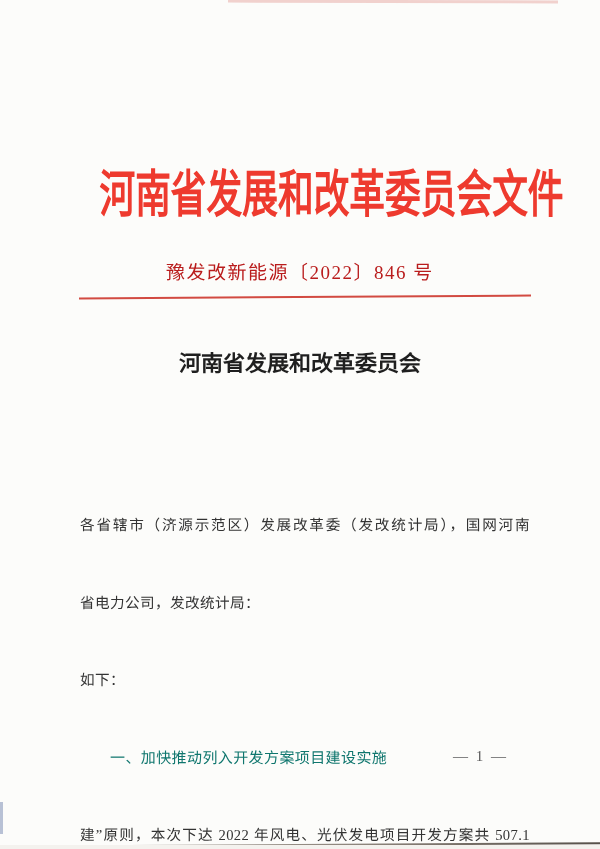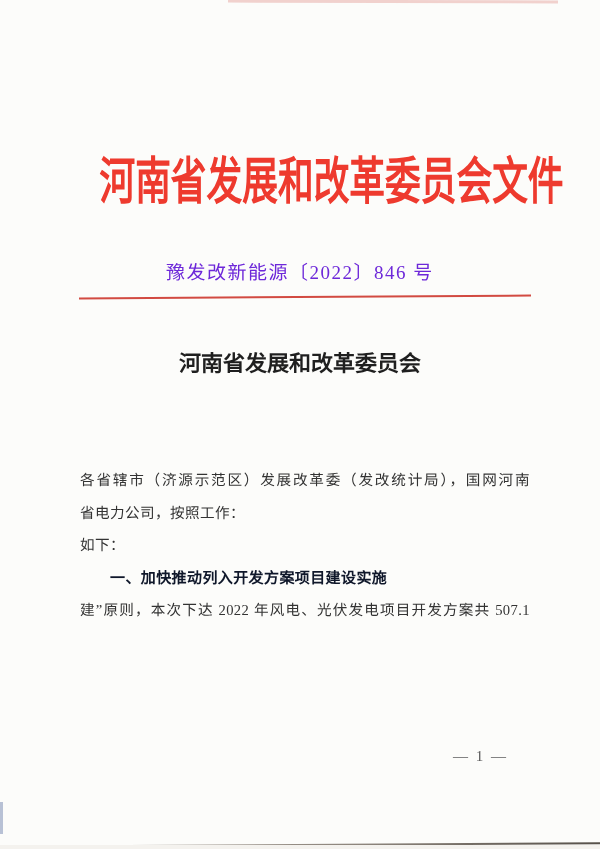--- a/index.html
+++ b/index.html
@@ -36,35 +36,35 @@
     position:absolute;top:844px;left:-4px;width:610px;height:2px;
     background:linear-gradient(to right,#b3aca4,#8d857c 60%,#554f48);
     transform:rotate(-0.35deg);
   }
   .bottom-scan-strip{
     position:absolute;bottom:0;left:0;width:600px;height:4px;
     background:#f4f2ee;
   }
   
   .banner{
-    position:absolute;top:145px;left:0;width:484px;height:74px;
+    position:absolute;top:158px;left:0;width:484px;height:74px;
     text-align:center;white-space:nowrap;
   }
   .banner span{
     display:inline-block;
     font-size:51px;line-height:74px;font-weight:bold;
     color:var(--banner-red);
     transform:scaleX(.70);transform-origin:center;
     letter-spacing:0px;
   }
   
   .doc-number{
     position:absolute;top:257px;left:0;width:600px;
     text-align:center;
-    font-size:19px;color:#6d28d9;letter-spacing:1.5px;
+    font-size:19px;color:#b91c1c;letter-spacing:1.5px;
     white-space:nowrap;
   }
   
   .red-divider{
     position:absolute;top:296px;left:79px;width:452px;height:2px;
     background:var(--divider-red);
     transform:rotate(-0.35deg);
   }
   
   .title-block{
@@ -77,31 +77,32 @@
   .body-text{
     position:absolute;top:464px;left:80px;width:450px;
     color:var(--ink);
     font-size:14.6px;line-height:32.6px;
     letter-spacing:.4px;
   }
   .line{
     height:32.6px;
     text-align:left;
     white-space:normal;
+    margin-top:45px;
   }
   .line.justify{
     text-align:justify;
     text-align-last:justify;
   }
   .line.indent{ text-indent:2em; }
   .line.heading{
     font-family:"Liberation Sans", sans-serif;
-    font-weight:bold;
+    font-weight:normal;
     font-size:15px;
-    color:#0f172a;
+    color:#0f766e;
   }
   
   .page-number{
     position:absolute;top:748px;right:92px;
     font-size:15px;color:var(--page-num);
     letter-spacing:2px;white-space:nowrap;
   }
 </style>
 </head>
 <body>
@@ -117,21 +118,21 @@
   <div class="doc-number">豫发改新能源〔2022〕846 号</div>
 
   <div class="red-divider"></div>
 
   <div class="title-block">
     <div class="title-line">河南省发展和改革委员会</div>
   </div>
 
   <div class="body-text">
     <div class="line justify">各省辖市（济源示范区）发展改革委（发改统计局），国网河南</div>
-    <div class="line">省电力公司，按照工作：</div>
+    <div class="line">省电力公司，发改统计局：</div>
     <div class="line">如下：</div>
     <div class="line heading indent">一、加快推动列入开发方案项目建设实施</div>
     <div class="line justify">建”原则，本次下达 2022 年风电、光伏发电项目开发方案共 507.1</div>
   </div>
 
   <div class="page-number">— 1 —</div>
 
   <div class="bottom-scan-edge"></div>
   <div class="bottom-scan-strip"></div>
   <div class="left-scan-artifact"></div>

